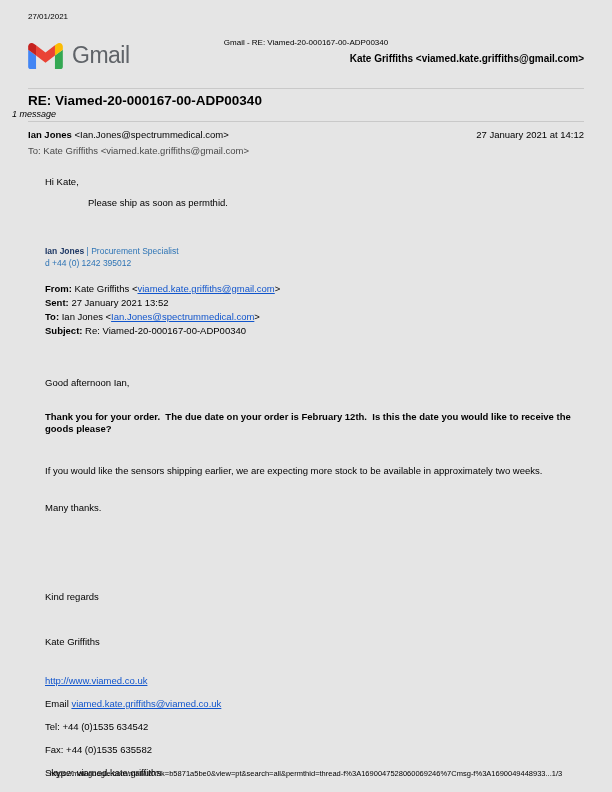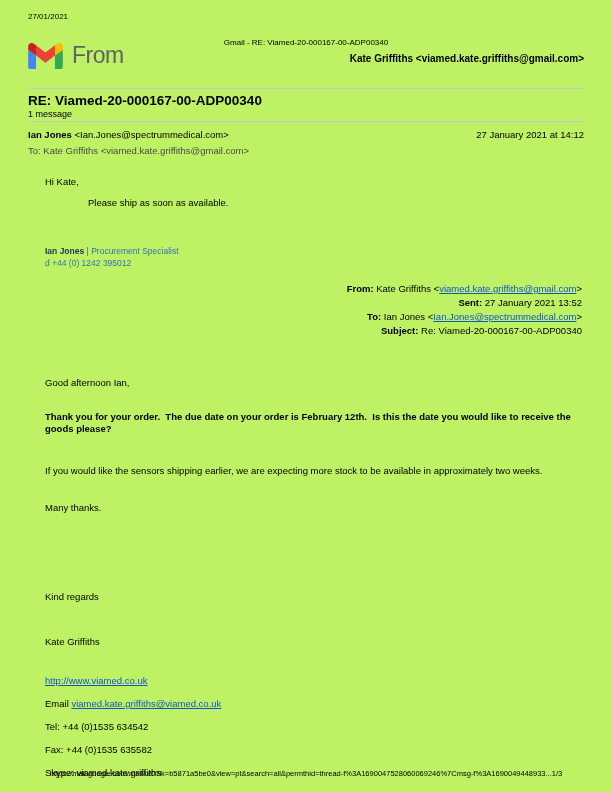--- a/index.html
+++ b/index.html
@@ -1,52 +1,52 @@
 <!DOCTYPE html>
 <html><head>
 <meta charset="utf-8">
 <style>
   * { margin:0; padding:0; box-sizing:border-box; }
   html,body { background:#ffffff; }
   body { font-family:"Liberation Sans", sans-serif; color:#000; }
-  .page { position:relative; width:612px; height:792px; background:#bef264; margin:0 auto; overflow:hidden; }
+  .page { position:relative; width:612px; height:792px; background:#e5e5e5; margin:0 auto; overflow:hidden; }
 
   .print-header { position:absolute; top:12px; left:28px; right:28px; height:12px; font-size:8px; color:#000; }
   .ph-date { position:absolute; left:0; top:0; }
   .ph-title { position:absolute; left:0; right:0; top:0; text-align:center;margin-top:26px; }
 
   .gmail-header { position:absolute; top:42px; left:28px; right:28px; display:flex; justify-content:space-between; align-items:center; }
   .logo { display:flex; align-items:center; gap:9px; }
   .logo svg { width:35px; height:26px; display:block; }
   .logo-text { font-size:23px; color:#5f6368; letter-spacing:-0.5px; }
   .account { font-size:10px; font-weight:bold; padding-top:6px; }
 
   .rule { position:absolute; left:28px; right:28px; border-top:1px solid #c9c9c9; }
   .rule1 { top:88px; }
   .rule2 { top:121px; }
 
   .subject { position:absolute; top:93px; left:28px; font-size:13.5px; font-weight:bold; }
-  .msg-count { position:absolute; top:109px; left:28px; font-size:9px; }
+  .msg-count { position:absolute; top:109px; left:12px; font-size:9px;font-style:italic; }
 
   .msg-header { position:absolute; top:129px; left:28px; right:28px; font-size:9.5px; }
   .mh-row { display:flex; justify-content:space-between;gap:20px; }
   .sender-name { font-weight:bold; }
   .to-line { margin-top:5px; color:#4a4a4a; }
 
   .email-body { position:absolute; top:176px; left:45px; right:30px; font-size:9.5px; line-height:12px; }
   .request { margin-left:43px; margin-top:9px; }
 
   .sig { margin-top:37px; font-size:8.5px; line-height:11px; }
   .sig-name { color:#1f3864; font-weight:bold; }
   .sig-sep { color:#2e74b5; }
   .sig-title { color:#2e74b5; }
   .sig-phone { color:#2e74b5; margin-top:1px; }
 
   .quoted { margin-top:14px; }
-  .qline { margin-bottom:2px;text-align:right; }
+  .qline { margin-bottom:2px; }
 
   .reply { margin-top:40px; }
   .reply p { white-space:pre-wrap; }
   .r-para1 { margin-top:22px;font-weight:bold; }
   .r-para2 { margin-top:30px; }
   .r-thanks { margin-top:25px; }
   .r-regards { margin-top:77px; }
   .r-name { margin-top:33px; }
   .r-website { margin-top:27px; }
   .r-gap { margin-top:11px; }
@@ -71,21 +71,21 @@
     <div class="logo">
       <span>
         <svg viewBox="52 42 88 66" xmlns="http://www.w3.org/2000/svg">
           <path fill="#4285f4" d="M58 108h14V74L52 59v43c0 3.32 2.69 6 6 6"></path>
           <path fill="#34a853" d="M120 108h14c3.32 0 6-2.69 6-6V59l-20 15"></path>
           <path fill="#fbbc04" d="M120 48v26l20-15v-8c0-7.42-8.47-11.65-14.4-7.2"></path>
           <path fill="#ea4335" d="M72 74V48l24 18 24-18v26L96 92"></path>
           <path fill="#c5221f" d="M52 51v8l20 15V48l-5.6-4.2c-5.94-4.45-14.4-.22-14.4 7.2"></path>
         </svg>
       </span>
-      <span class="logo-text">From</span>
+      <span class="logo-text">Gmail</span>
     </div>
     <div class="account">Kate Griffiths &lt;viamed.kate.griffiths@gmail.com&gt;</div>
   </div>
 
   <div class="rule rule1"></div>
 
   <div class="subject">RE: Viamed-20-000167-00-ADP00340</div>
   <div class="msg-count">1 message</div>
 
   <div class="rule rule2"></div>
@@ -94,21 +94,21 @@
     <div class="mh-row">
       <span><span class="sender-name">Ian Jones</span><span> &lt;Ian.Jones@spectrummedical.com&gt;</span></span>
       <span>27 January 2021 at 14:12</span>
     </div>
     <div class="to-line">To: Kate Griffiths &lt;viamed.kate.griffiths@gmail.com&gt;</div>
   </div>
 
   <div class="email-body">
 
     <div>Hi Kate,</div>
-    <div class="request">Please ship as soon as available.</div>
+    <div class="request">Please ship as soon as permthid.</div>
 
     <div class="sig">
       <div><span class="sig-name">Ian Jones</span><span class="sig-sep"> | </span><span class="sig-title">Procurement Specialist</span></div>
       <div class="sig-phone">d +44 (0) 1242 395012</div>
     </div>
 
     <div class="quoted">
       <div class="qline"><b>From:</b><span> Kate Griffiths &lt;</span><a class="lnk">viamed.kate.griffiths@gmail.com</a><span>&gt;</span></div>
       <div class="qline"><b>Sent:</b><span> 27 January 2021 13:52</span></div>
       <div class="qline"><b>To:</b><span> Ian Jones &lt;</span><a class="lnk">Ian.Jones@spectrummedical.com</a><span>&gt;</span></div>

